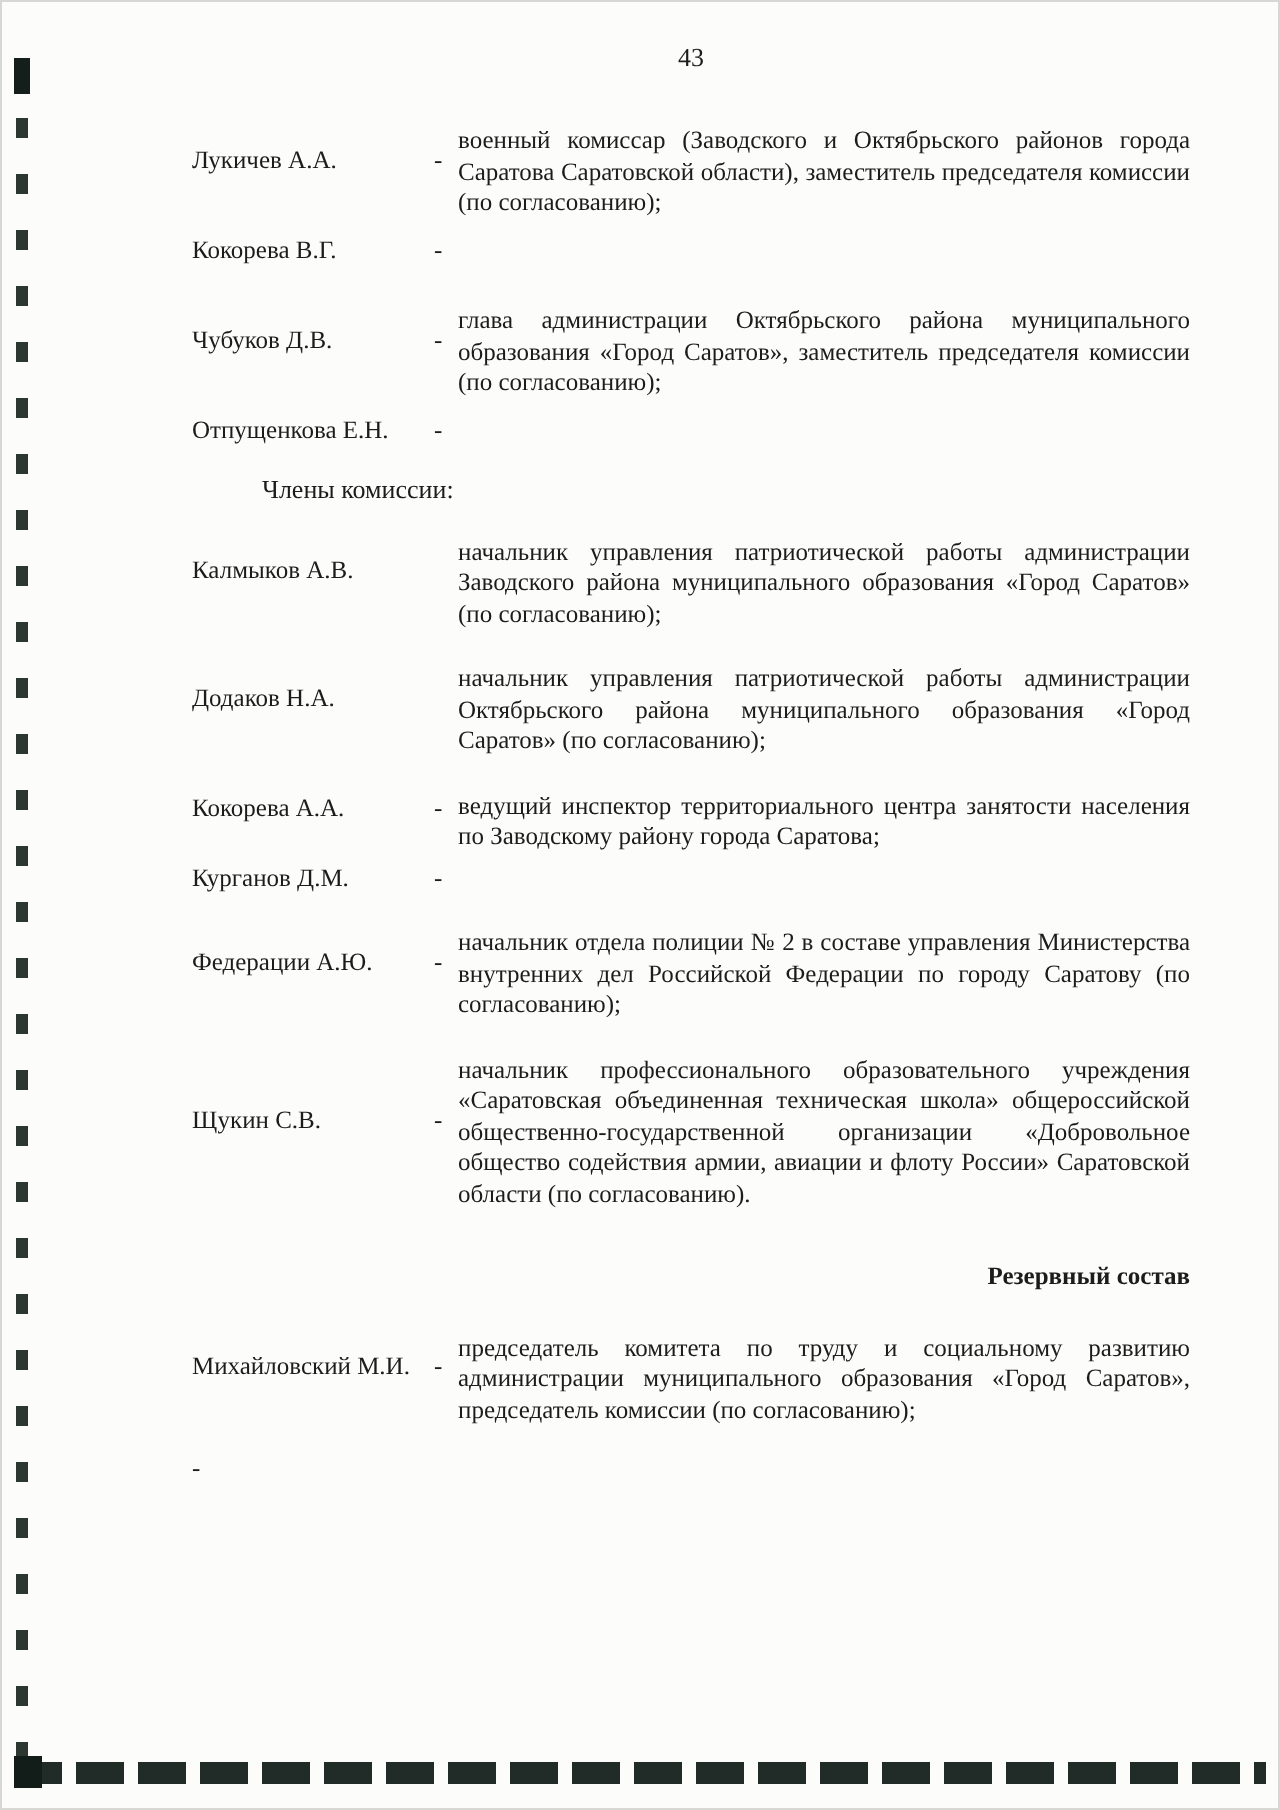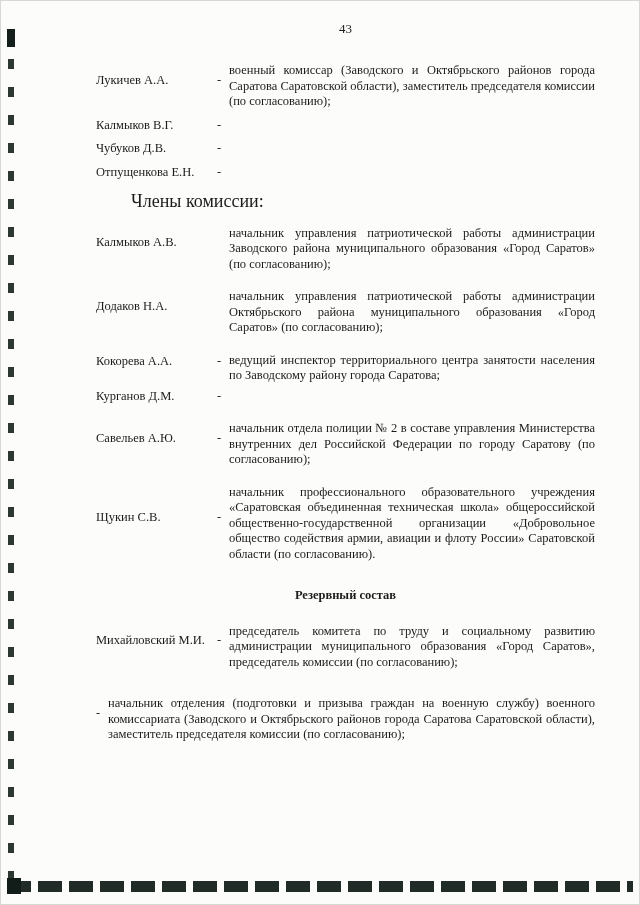--- a/index.html
+++ b/index.html
@@ -32,29 +32,29 @@
     line-height: 15.5px;
     align-items: center;
   }
   .row .name { width: 121px; flex: none; }
   .row .dash { width: 12px;  flex: none; }
   .row .desc { flex: 1; text-align: justify; margin-top: 12px; }
   .row.top-row     { margin-bottom: 8px; }
   .row.member-row  { margin-bottom: 5px; }
   .row.reserve-row { margin-bottom: 14px; }
   .members-heading {
-    font-size: 18px;
+    font-size: 13px;
     line-height: 15.5px;
     margin: 14px 0 4px 35px;
   }
   .reserve-heading {
     font-size: 12.5px;
     line-height: 15.5px;
     font-weight: bold;
-    text-align: center;
+    text-align: right;
     margin: 26px 0 8px 0;
   }
   
   .scan-left {
     position: absolute;
     left: 7px; top: 30px; bottom: 24px;
     width: 6px;
     background: repeating-linear-gradient(
       to bottom,
       #1a2620 0px, #1a2620 10px,
@@ -97,26 +97,27 @@
   <div class="content">
 
     <div class="pagenum">43</div>
 
     <div class="row top-row">
       <span class="name">Лукичев А.А.</span>
       <span class="dash">-</span>
       <span class="desc">военный комиссар (Заводского и Октябрьского районов города Саратова Саратовской области), заместитель председателя комиссии (по согласованию);</span>
     </div>
     <div class="row top-row">
-      <span class="name">Калмыков В.Г.</span>
+      <span class="name">Кокорева В.Г.</span>
       <span class="dash">-</span>
     </div>
     <div class="row top-row">
       <span class="name">Чубуков Д.В.</span>
       <span class="dash">-</span>
+      <span class="desc">глава администрации Октябрьского района муниципального образования «Город Саратов», заместитель председателя комиссии (по согласованию);</span>
     </div>
     <div class="row top-row">
       <span class="name">Отпущенкова Е.Н.</span>
       <span class="dash">-</span>
     </div>
 
     <div class="members-heading">Члены комиссии:</div>
 
     <div class="row member-row">
       <span class="name">Калмыков А.В.</span>
@@ -131,36 +132,35 @@
     <div class="row member-row">
       <span class="name">Кокорева А.А.</span>
       <span class="dash">-</span>
       <span class="desc">ведущий инспектор территориального центра занятости населения по Заводскому району города Саратова;</span>
     </div>
     <div class="row member-row">
       <span class="name">Курганов Д.М.</span>
       <span class="dash">-</span>
     </div>
     <div class="row member-row">
-      <span class="name">Савельев А.Ю.</span>
+      <span class="name">Федерации А.Ю.</span>
       <span class="dash">-</span>
       <span class="desc">начальник отдела полиции № 2 в составе управления Министерства внутренних дел Российской Федерации по городу Саратову (по согласованию);</span>
     </div>
     <div class="row member-row">
       <span class="name">Щукин С.В.</span>
       <span class="dash">-</span>
       <span class="desc">начальник профессионального образовательного учреждения «Саратовская объединенная техническая школа» общероссийской общественно-государственной организации «Добровольное общество содействия армии, авиации и флоту России» Саратовской области (по согласованию).</span>
     </div>
 
     <div class="reserve-heading">Резервный состав</div>
 
     <div class="row reserve-row">
       <span class="name">Михайловский М.И.</span>
       <span class="dash">-</span>
       <span class="desc">председатель комитета по труду и социальному развитию администрации муниципального образования «Город Саратов», председатель комиссии (по согласованию);</span>
     </div>
     <div class="row reserve-row">
       <span class="dash">-</span>
-      <span class="desc">начальник отделения (подготовки и призыва граждан на военную службу) военного комиссариата (Заводского и Октябрьского районов города Саратова Саратовской области), заместитель председателя комиссии (по согласованию);</span>
     </div>
 
   </div>
 </div>
 
 </body></html>

